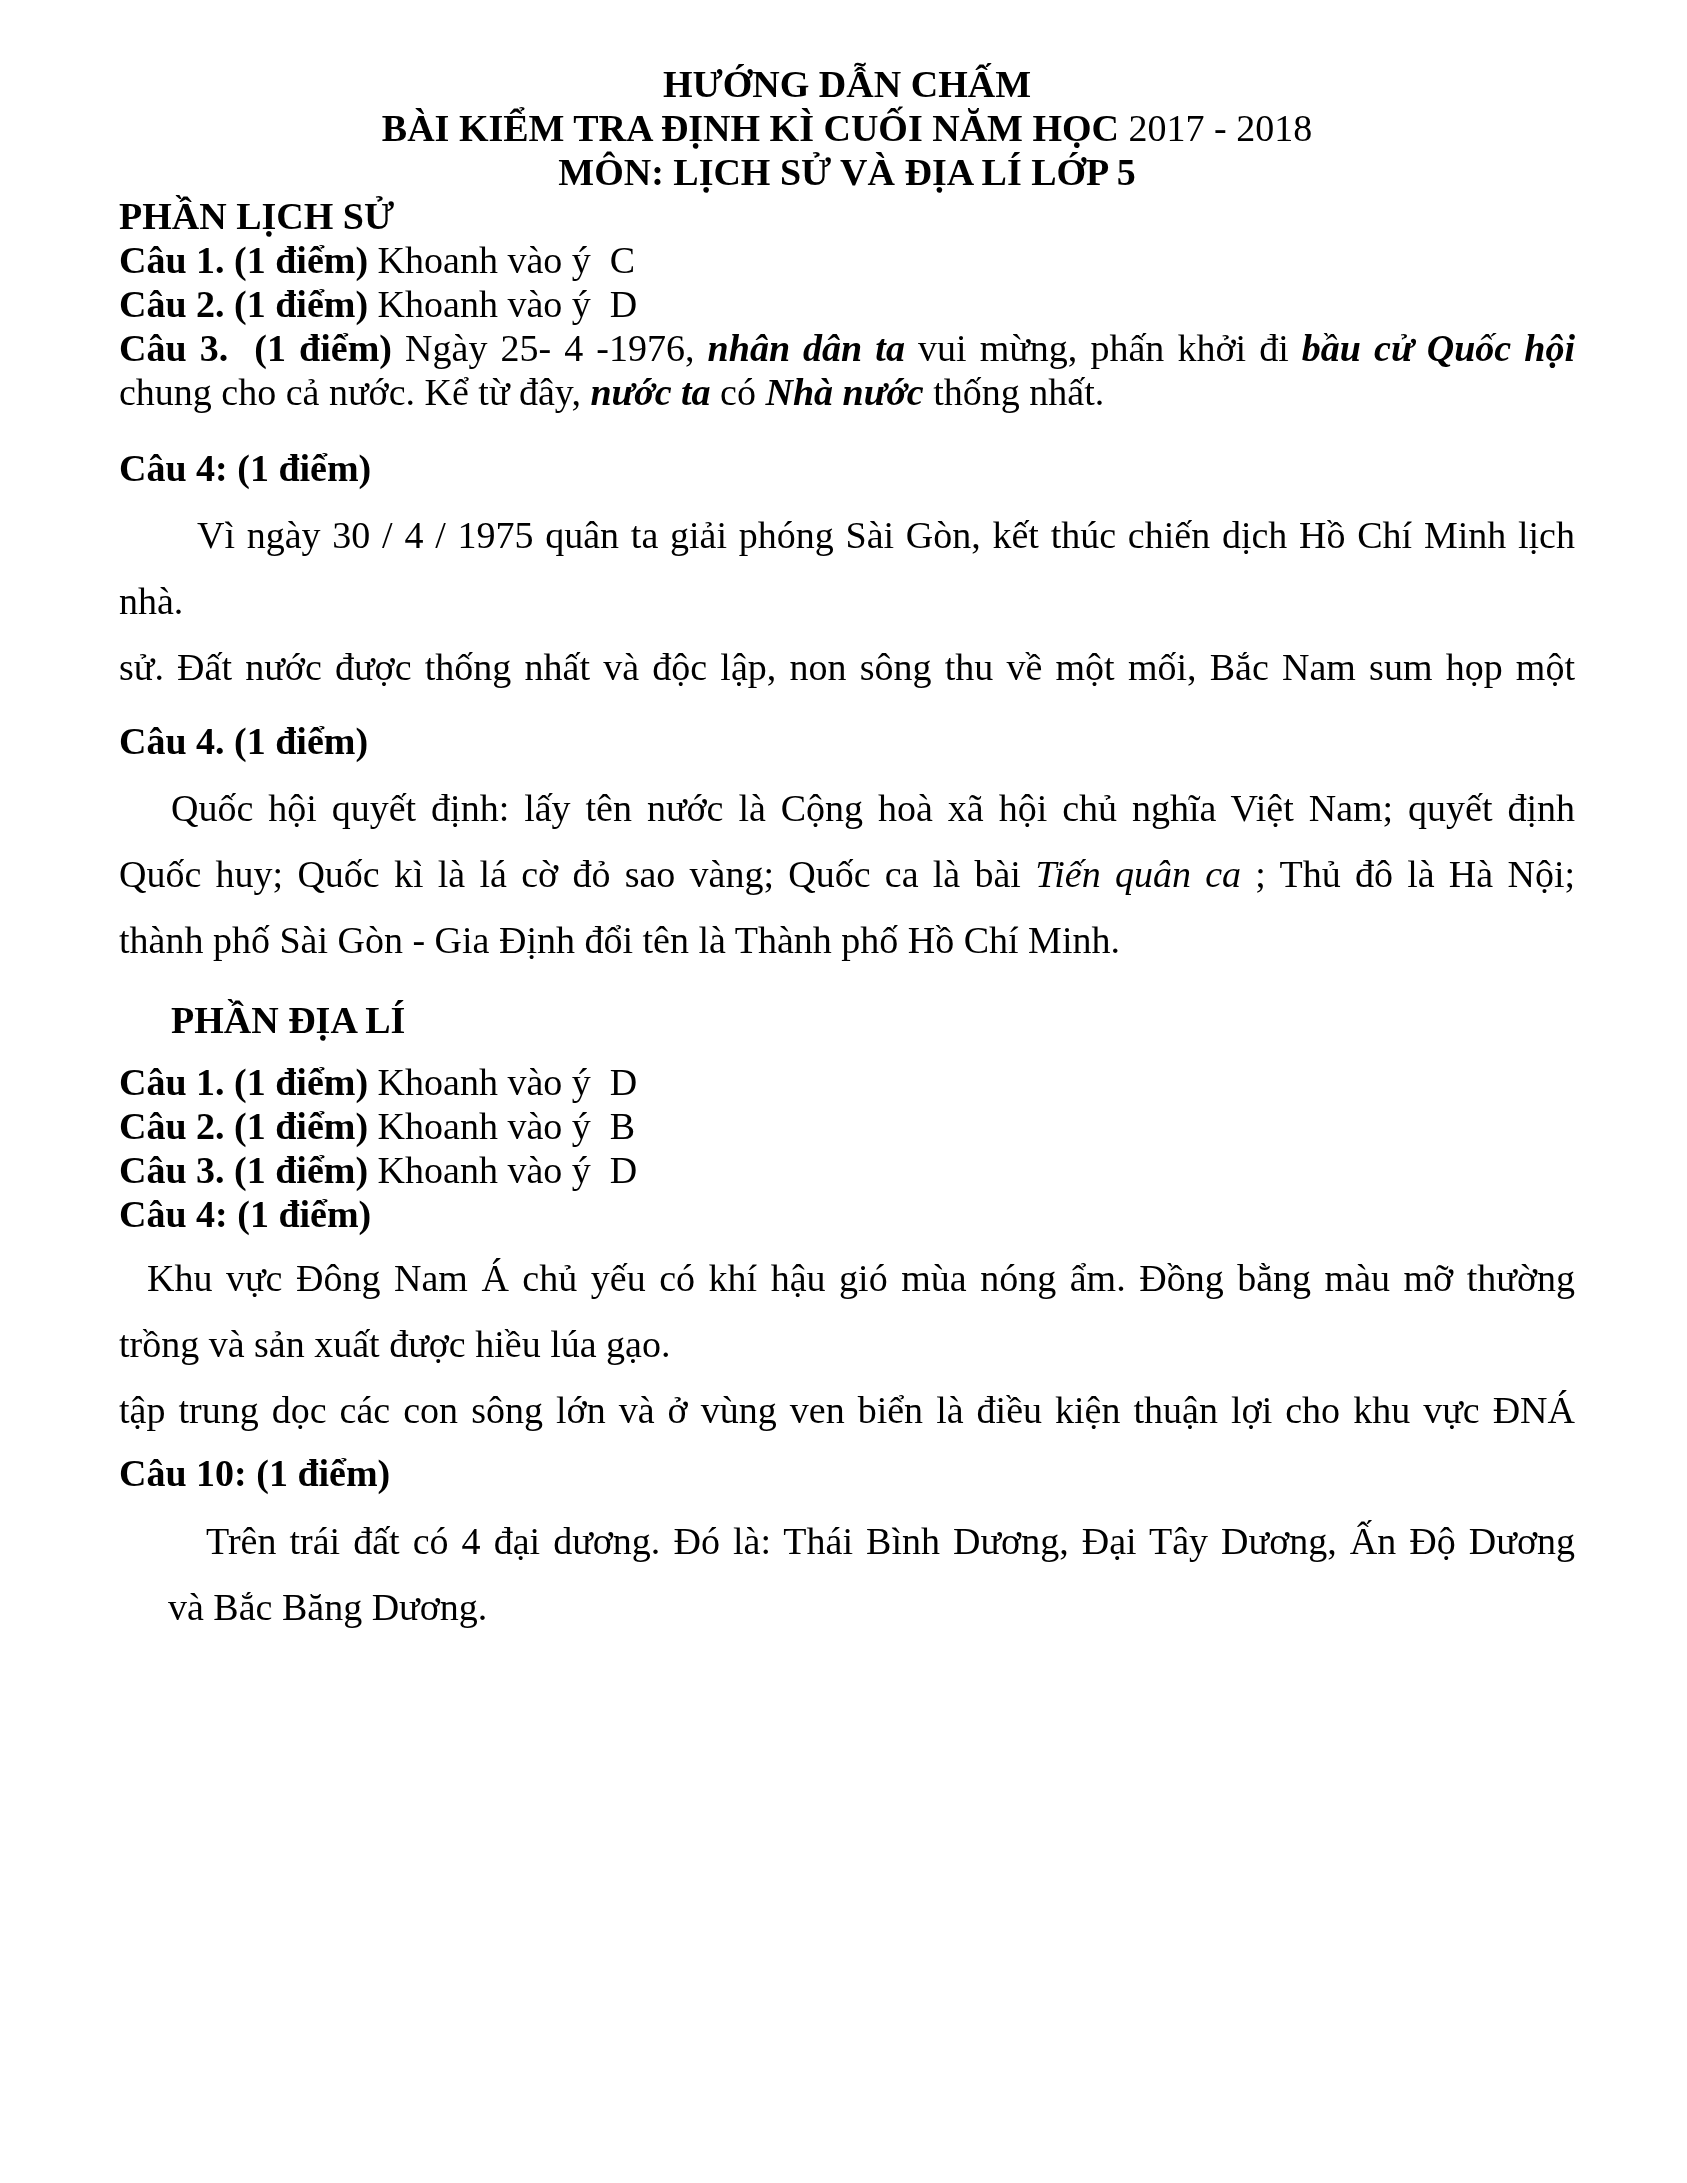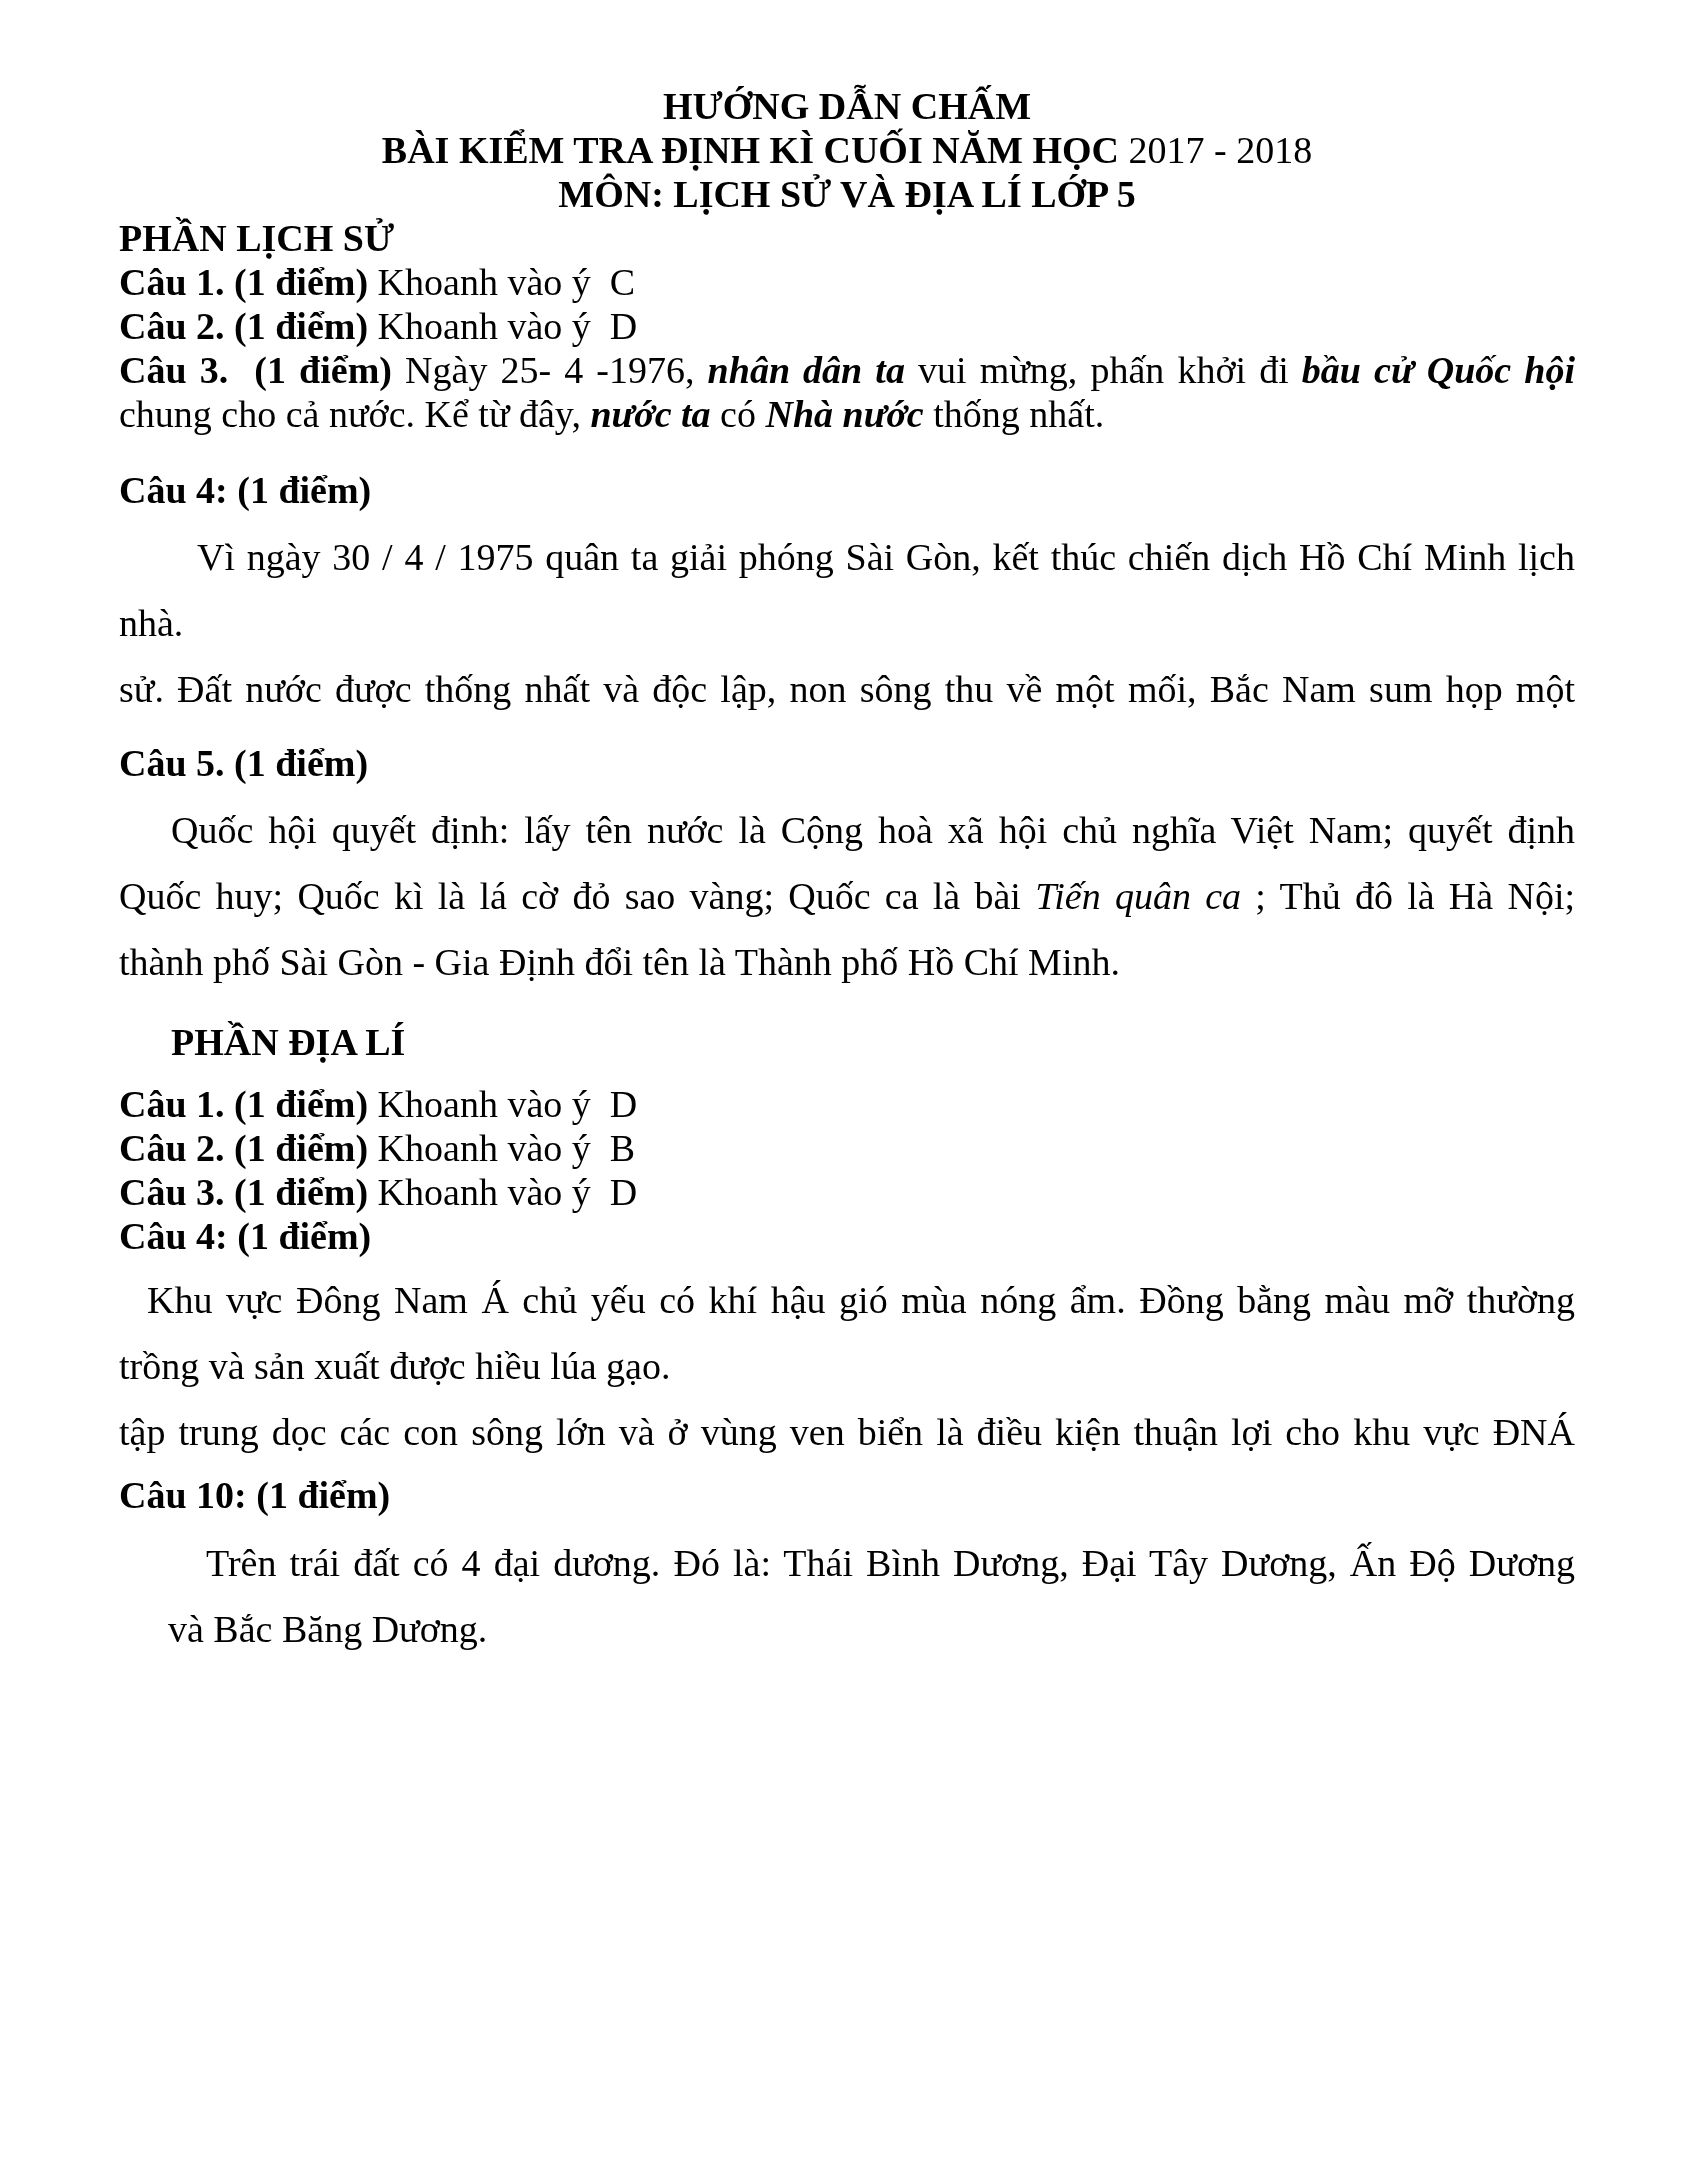--- a/index.html
+++ b/index.html
@@ -3,21 +3,21 @@
 <meta charset="utf-8">
 <title>Scanned Document</title>
 <style>
   html, body { margin: 0; padding: 0; background: #ffffff; }
   .page {
     position: relative;
     width: 1687px;
     height: 2183px;
     background: #ffffff;
     box-sizing: border-box;
-    padding: 84px 112px 0 119px;
+    padding: 62px 112px 0 119px;
     font-family: "Liberation Serif", "DejaVu Serif", serif;
     font-size: 38px;
     line-height: 44px;
     color: #000000;
     overflow: hidden;
   }
   .center { text-align: center; }
   .b  { font-weight: 700; }
   .bi { font-weight: 700; font-style: italic; text-align: center; }
   .it { font-style: italic; }
@@ -63,21 +63,21 @@
     <div class="sline"><span>chung cho cả nước. Kể từ đây, </span><span class="bi">nước ta</span><span> có </span><span class="bi">Nhà nước</span><span> thống nhất.</span></div>
   </div>
 
   <div class="b sline mt48">Câu 4: (1 điểm)</div>
   <div class="mt18">
     <div class="pline j ind118">Vì ngày 30 / 4 / 1975 quân ta giải phóng Sài Gòn, kết thúc chiến dịch Hồ Chí Minh lịch</div>
     <div class="pline">nhà.</div>
     <div class="pline j">sử. Đất nước được thống nhất và độc lập, non sông thu về một mối, Bắc Nam sum họp một</div>
   </div>
 
-  <div class="b sline mt28">Câu 5. (1 điểm)</div>
+  <div class="b sline mt28">Câu 4. (1 điểm)</div>
   <div class="mt18">
     <div class="pline j ind78">Quốc hội quyết định: lấy tên nước là Cộng hoà xã hội chủ nghĩa Việt Nam; quyết định</div>
     <div class="pline j"><span>Quốc huy; Quốc kì là lá cờ đỏ sao vàng; Quốc ca là bài </span><span class="it">Tiến quân ca</span><span> ; Thủ đô là Hà Nội;</span></div>
     <div class="pline">thành phố Sài Gòn - Gia Định đổi tên là Thành phố Hồ Chí Minh.</div>
   </div>
 
   <div class="b sline ml78 mt38">PHẦN ĐỊA LÍ</div>
 
   <div class="mt28">
     <div class="sline"><span class="b">Câu 1. (1 điểm)</span><span> Khoanh vào ý&nbsp; D</span></div>

